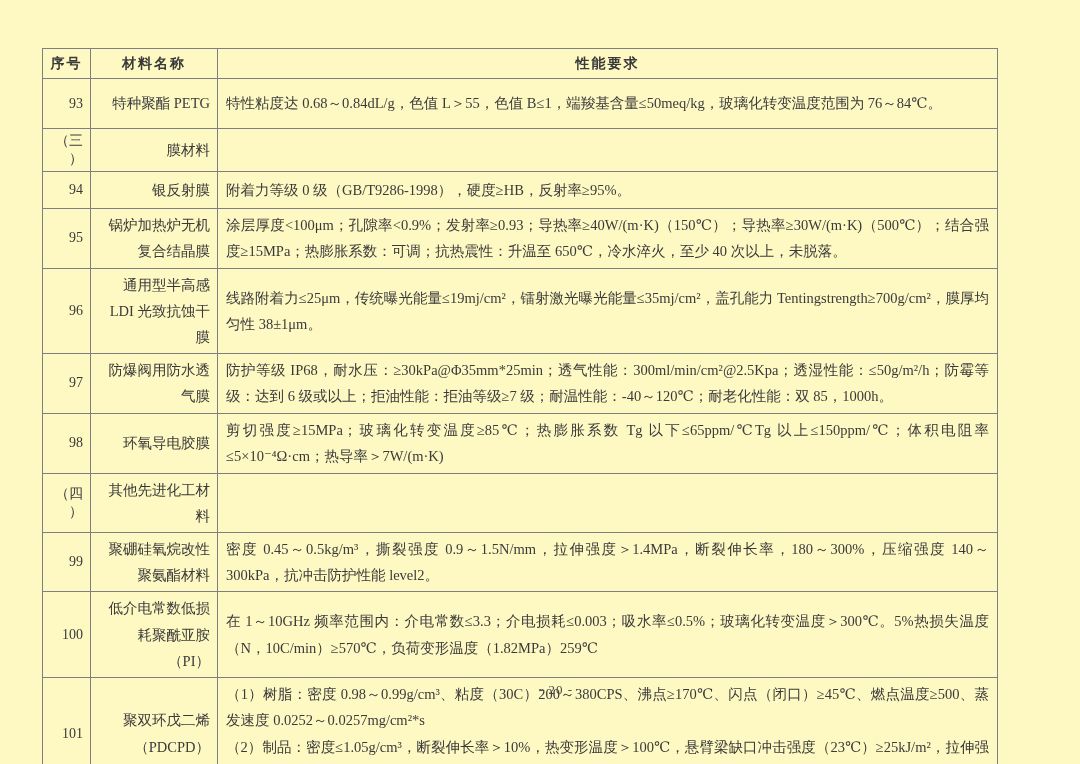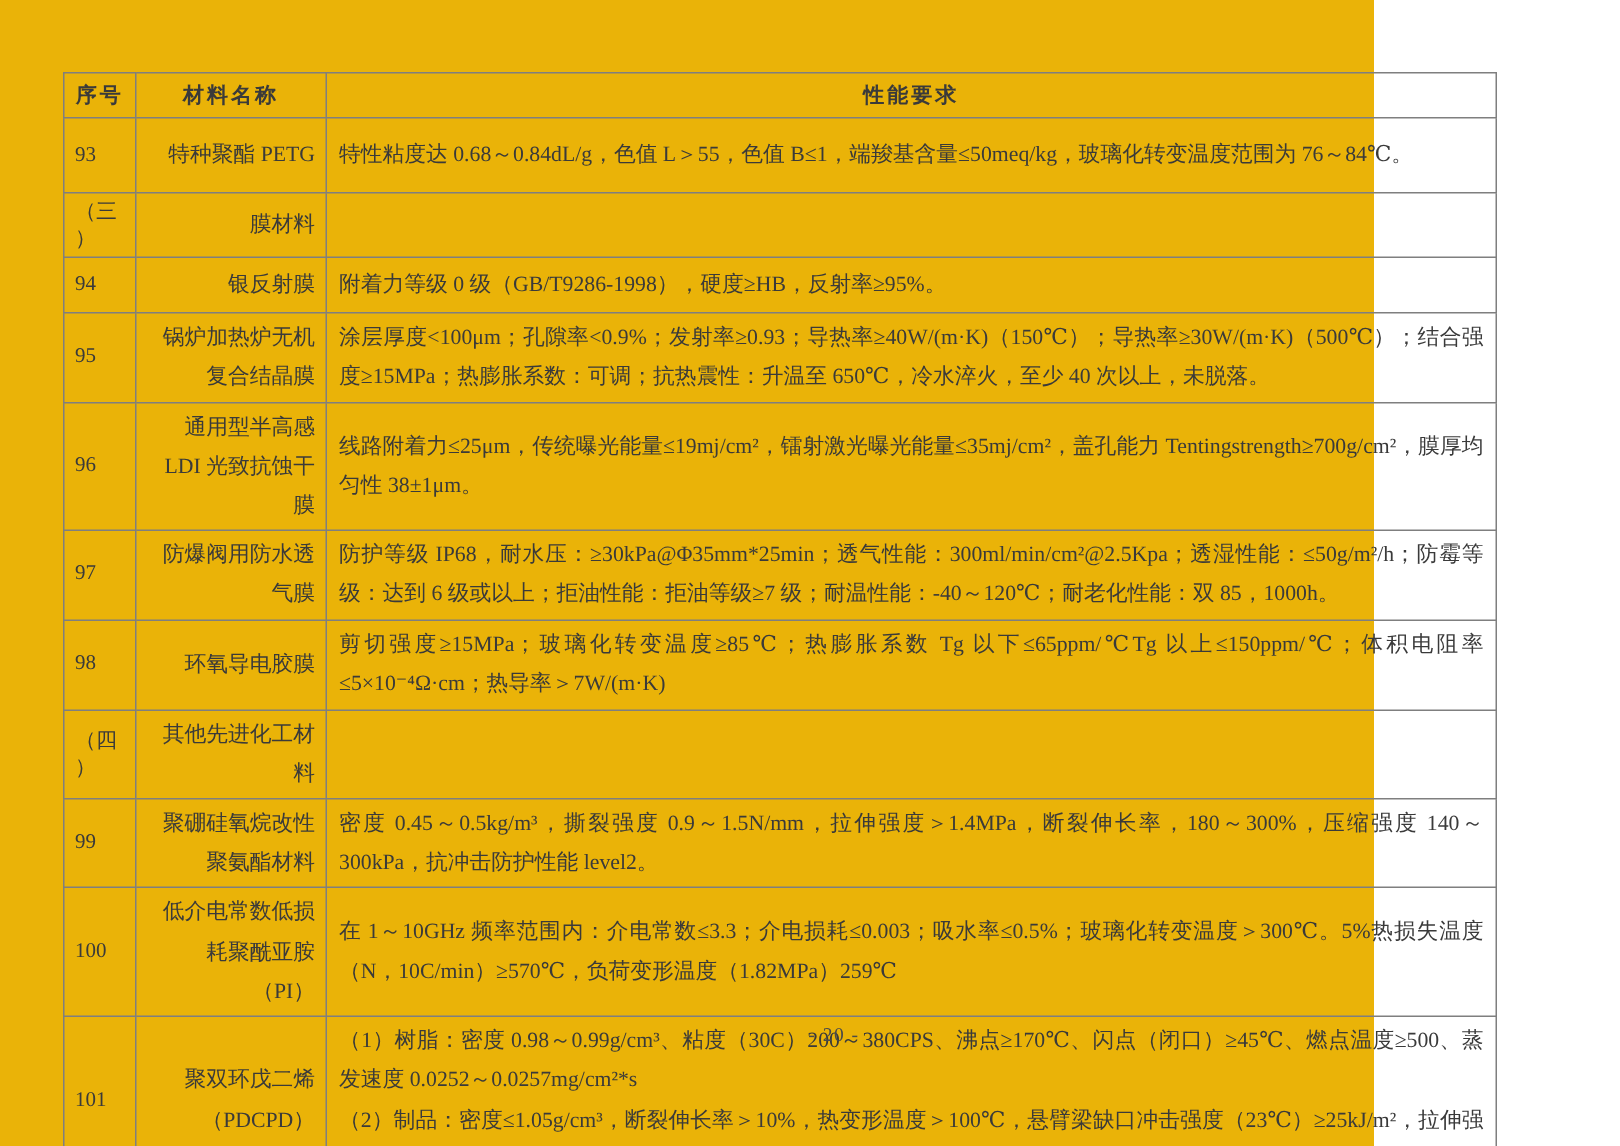--- a/index.html
+++ b/index.html
@@ -3,41 +3,41 @@
 <meta charset="utf-8">
 <style>
   html,body{margin:0;padding:0;}
   body{
     width:1080px;height:764px;
     background:#ffffff;
     font-family:"Liberation Serif","DejaVu Serif",serif;
     color:#3a3a3a;
     overflow:hidden;
   }
-  .page{position:relative;width:916px;height:764px;background:#eab308;}
+  .page{position:relative;width:1080px;height:764px;background:#fef9c3;}
   table.materials{
     position:absolute;left:42px;top:48px;width:956px;
     border-collapse:collapse;table-layout:fixed;
   }
   th,td{
     border:1px solid #7f7f7f;
     font-size:14.5px;
     padding:3px 7px;
     vertical-align:middle;
     box-sizing:border-box;
     word-break:break-word;
   }
   thead th{
     height:30px;
     text-align:center;
     font-weight:bold;
     font-size:14px;
     letter-spacing:2px;
   }
-  td.no{text-align:left;font-size:14px;}
+  td.no{text-align:right;font-size:14px;}
   td.name{text-align:right;line-height:1.8;padding-left:6px;}
   td.perf{
     text-align:justify;
     line-height:1.82;
     white-space:pre-line;
     padding-left:8px;padding-right:8px;
   }
   .footer{
     position:absolute;left:16px;top:682px;width:1080px;
     text-align:center;font-size:13px;color:#4a4a4a;

